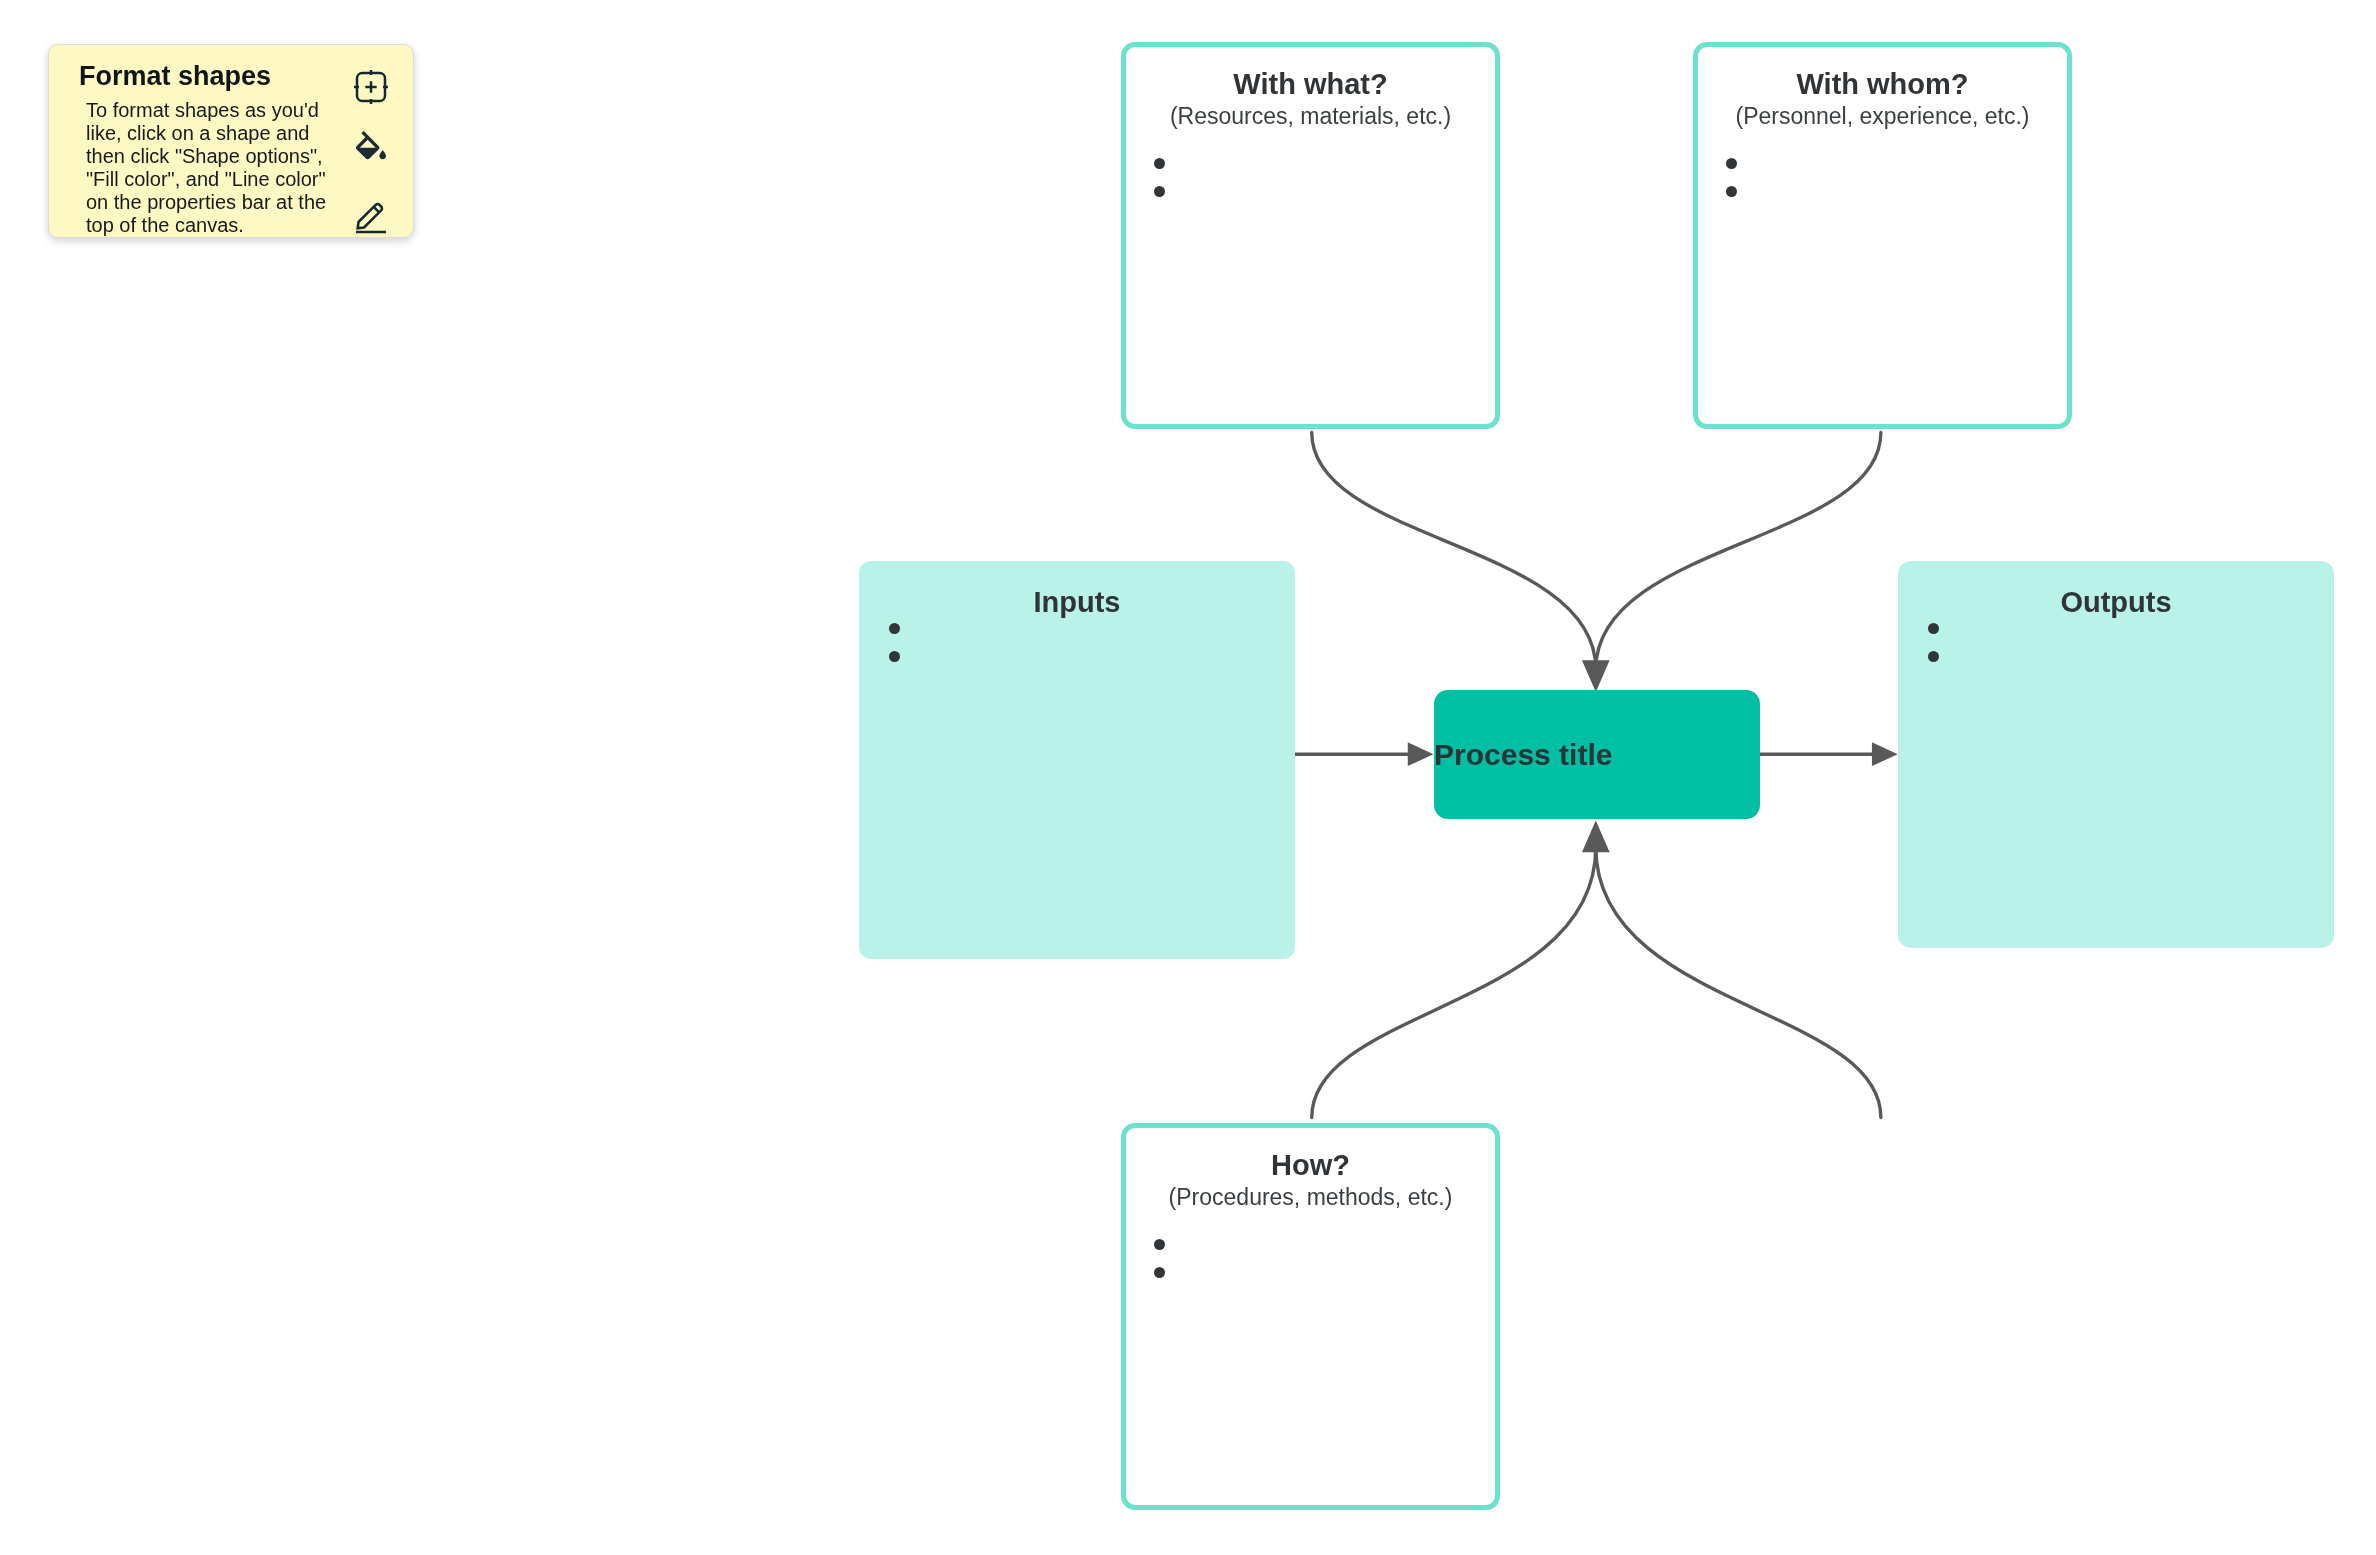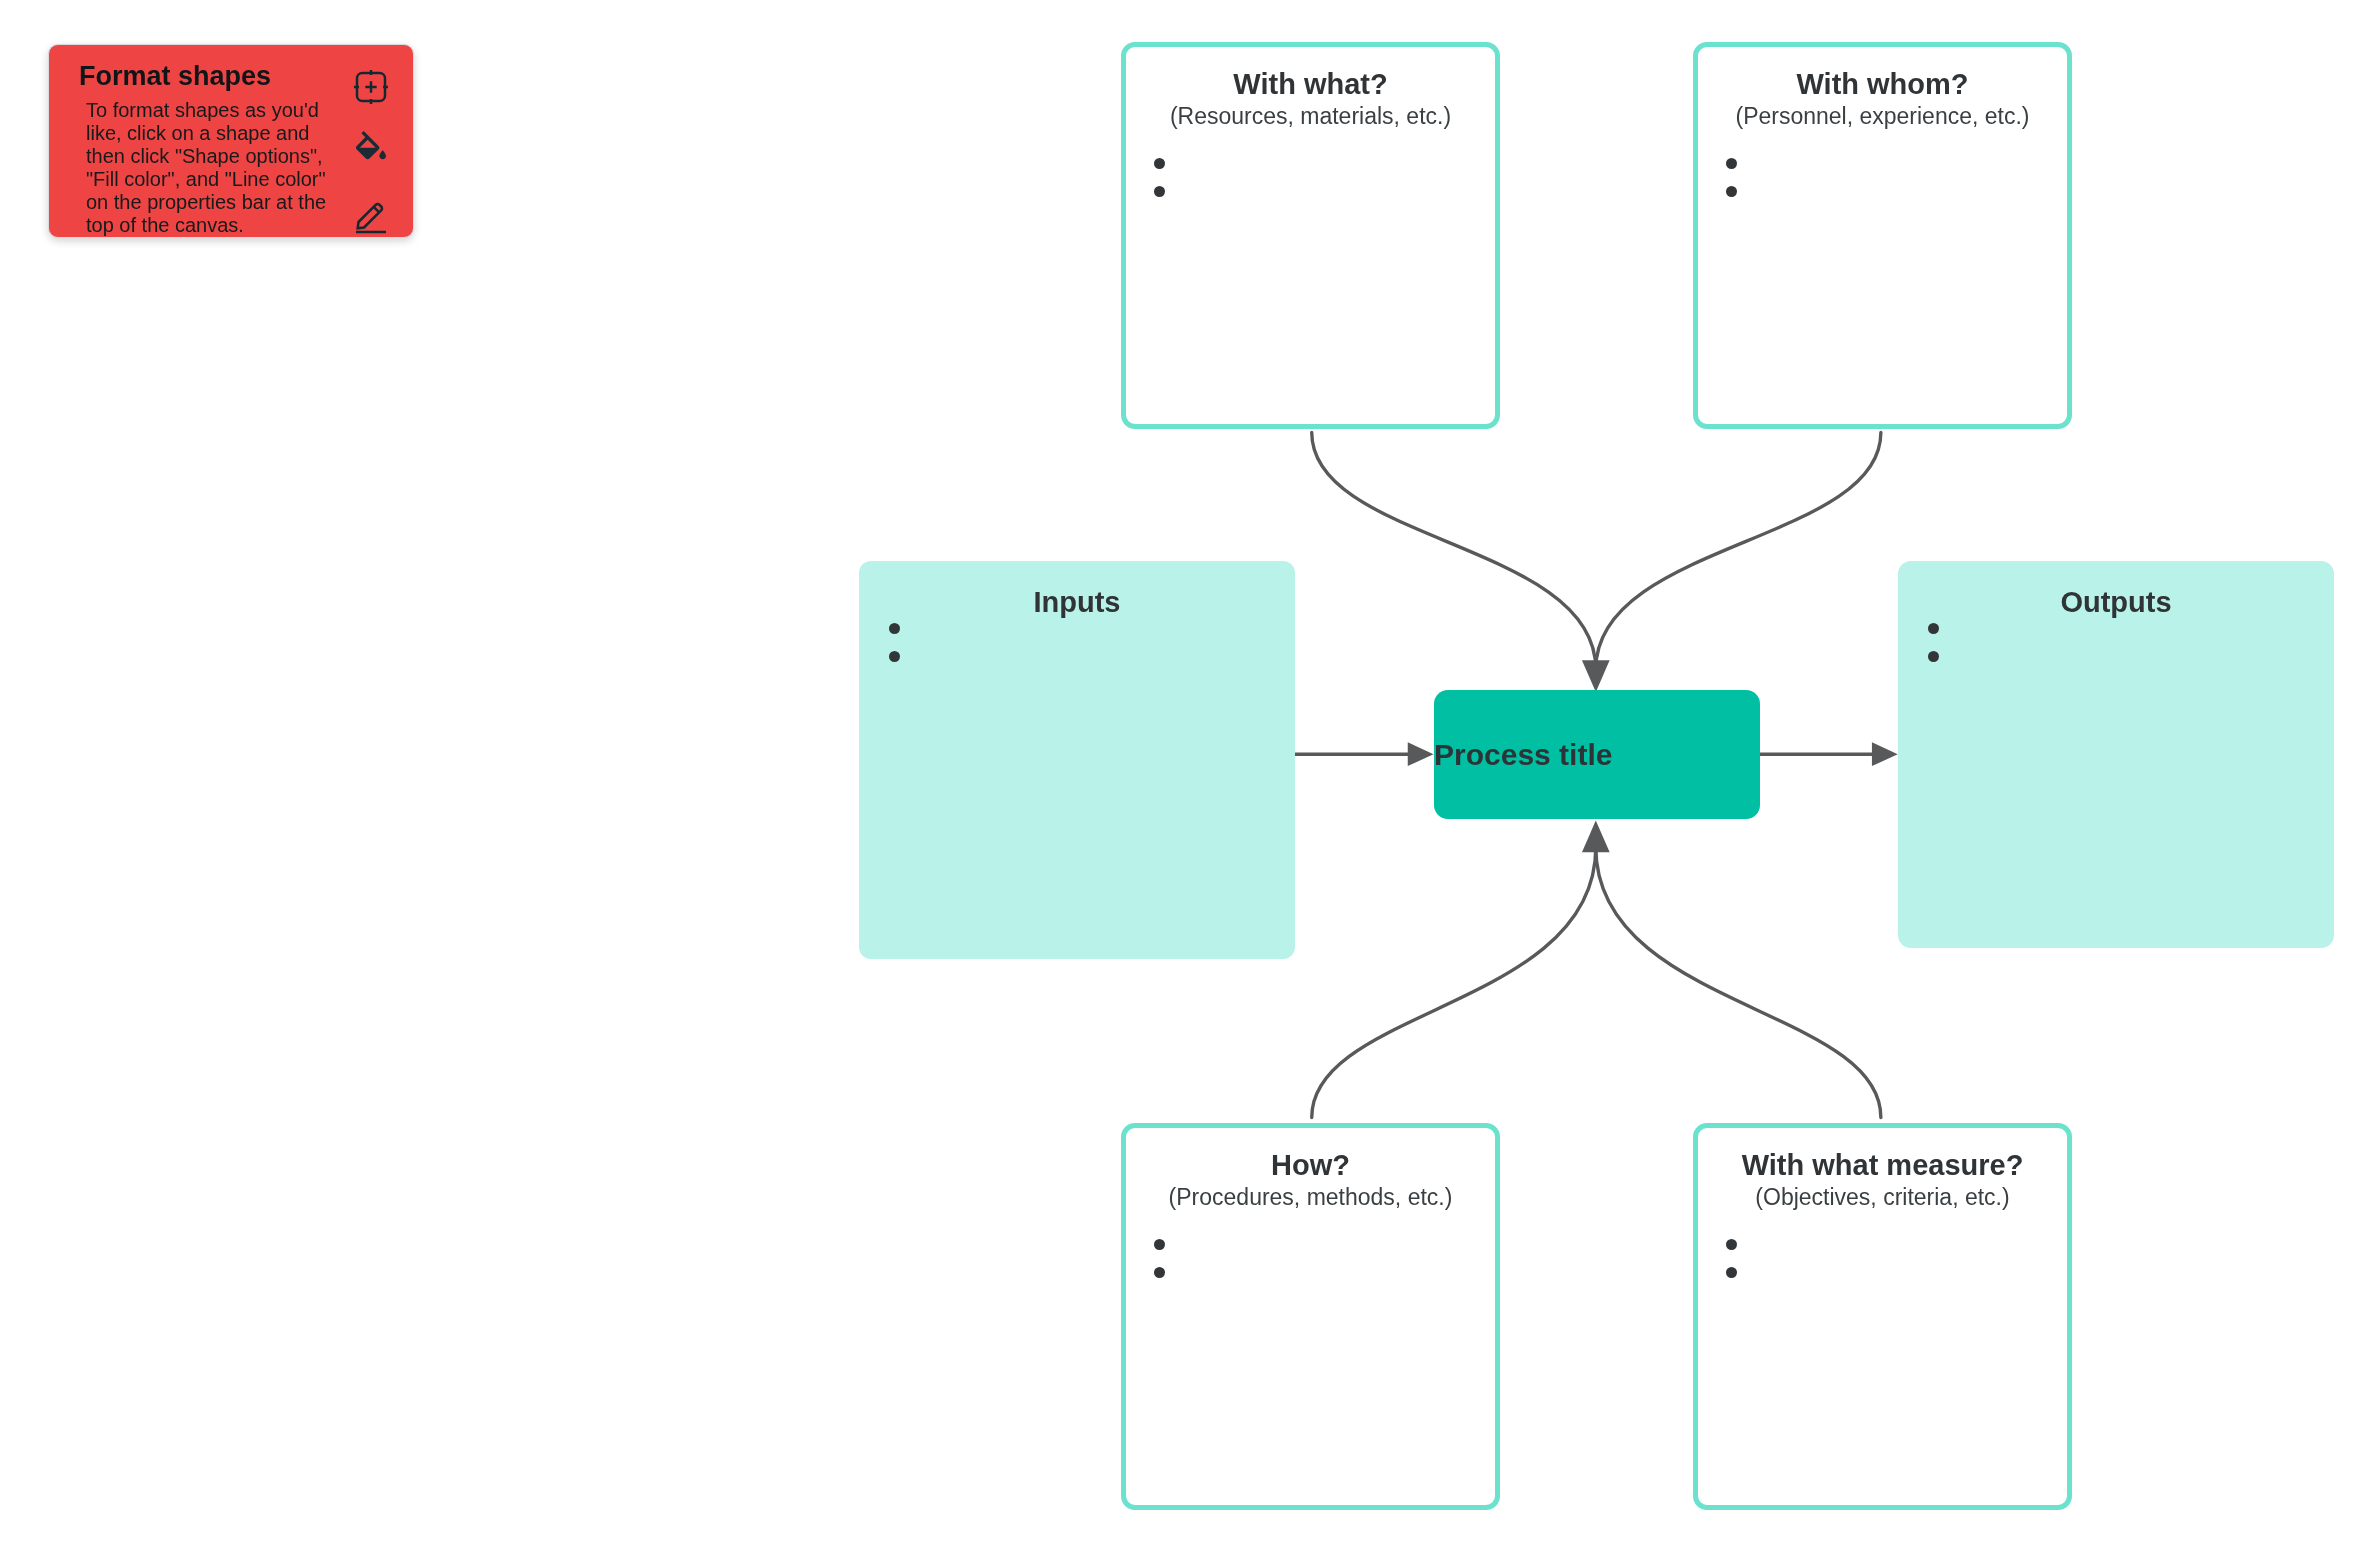--- a/index.html
+++ b/index.html
@@ -3,21 +3,21 @@
 <meta charset="utf-8">
 <style>
   html,body{margin:0;padding:0;background:#ffffff;}
   #canvas{
     position:relative;width:2376px;height:1555px;background:#ffffff;overflow:hidden;
     font-family:"Liberation Sans","DejaVu Sans",sans-serif;color:#333333;
   }
   
   .help-card{
     position:absolute;left:48px;top:44px;width:366px;height:194px;
-    background:#ef4444;border:1px solid #d9dbde;border-radius:10px;
+    background:#fef9c3;border:1px solid #d9dbde;border-radius:10px;
     box-shadow:0 3px 8px rgba(0,0,0,.18);box-sizing:border-box;padding:16px 18px 14px 30px;
   }
   .help-card h2{margin:0 0 8px 0;font-size:27px;line-height:30px;font-weight:700;color:#111518;}
   .help-card p{margin:7px;width:259px;font-size:20px;line-height:23px;color:#17191b;}
   .help-icons{position:absolute;right:22px;top:22px;display:flex;flex-direction:column;gap:24px;align-items:center;}
   .help-icons svg{display:block;}
   
   .shape{position:absolute;box-sizing:border-box;border-radius:14px;}
   .shape-white{background:#ffffff;border:5px solid #6ae2cd;}
   .shape-mint{background:#b8f2e8;border:none;border-radius:12px;}
@@ -128,23 +128,15 @@
 
   <div class="shape shape-white" style="left:1121px;top:1123px;width:379px;height:387px;">
     <div class="shape-title">How?</div>
     <div class="shape-sub">(Procedures, methods, etc.)</div>
     <div class="dots dots-white">
       <span class="dot"></span>
       <span class="dot"></span>
     </div>
   </div>
 
-  <div class="shape shape-white" style="left:1693px;top:1123px;width:379px;height:387px;">
-    <div class="shape-title">With what measure?</div>
-    <div class="shape-sub">(Objectives, criteria, etc.)</div>
-    <div class="dots dots-white">
-      <span class="dot"></span>
-      <span class="dot"></span>
-    </div>
-  </div>
 
 </div>
 
 
 </body></html>

